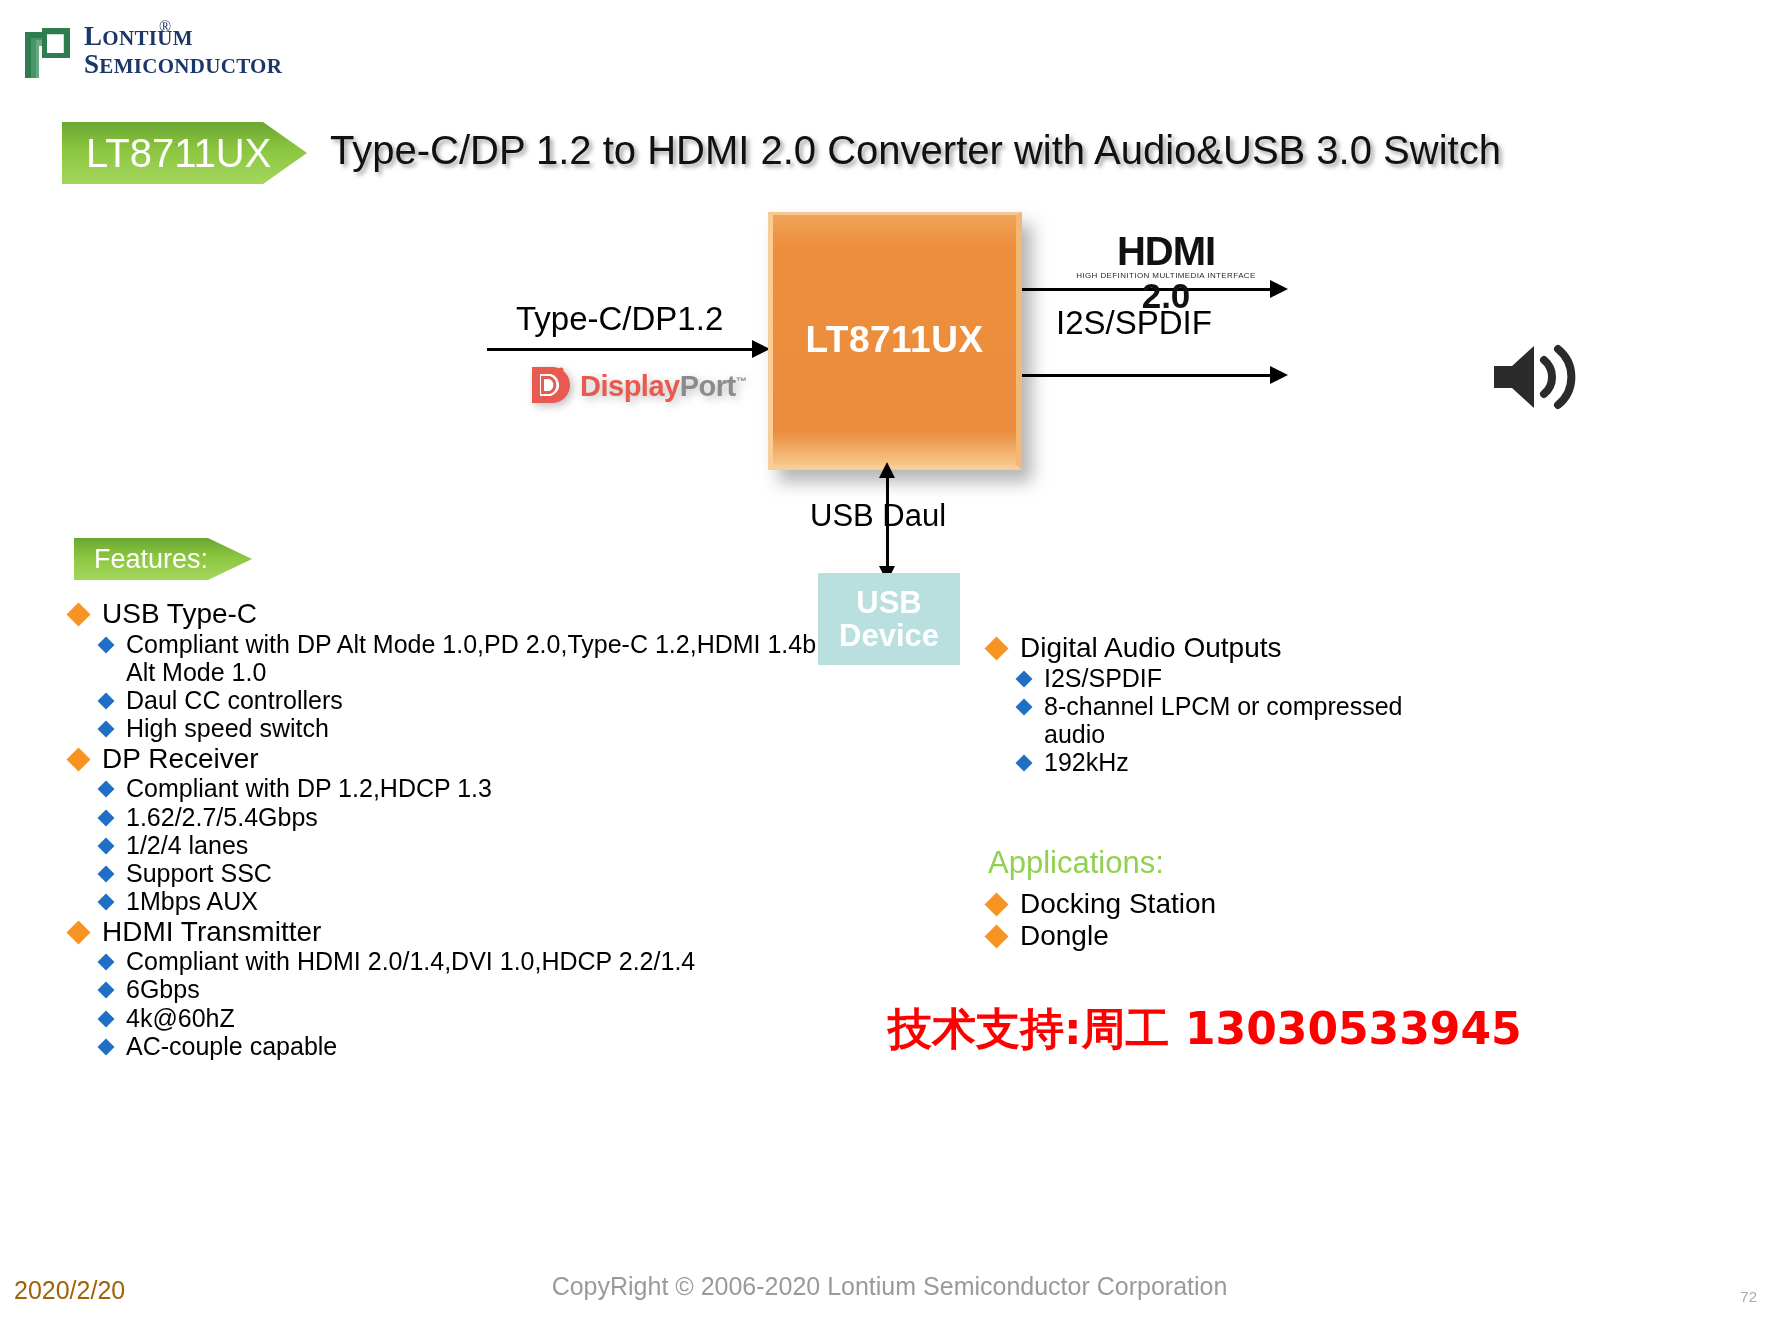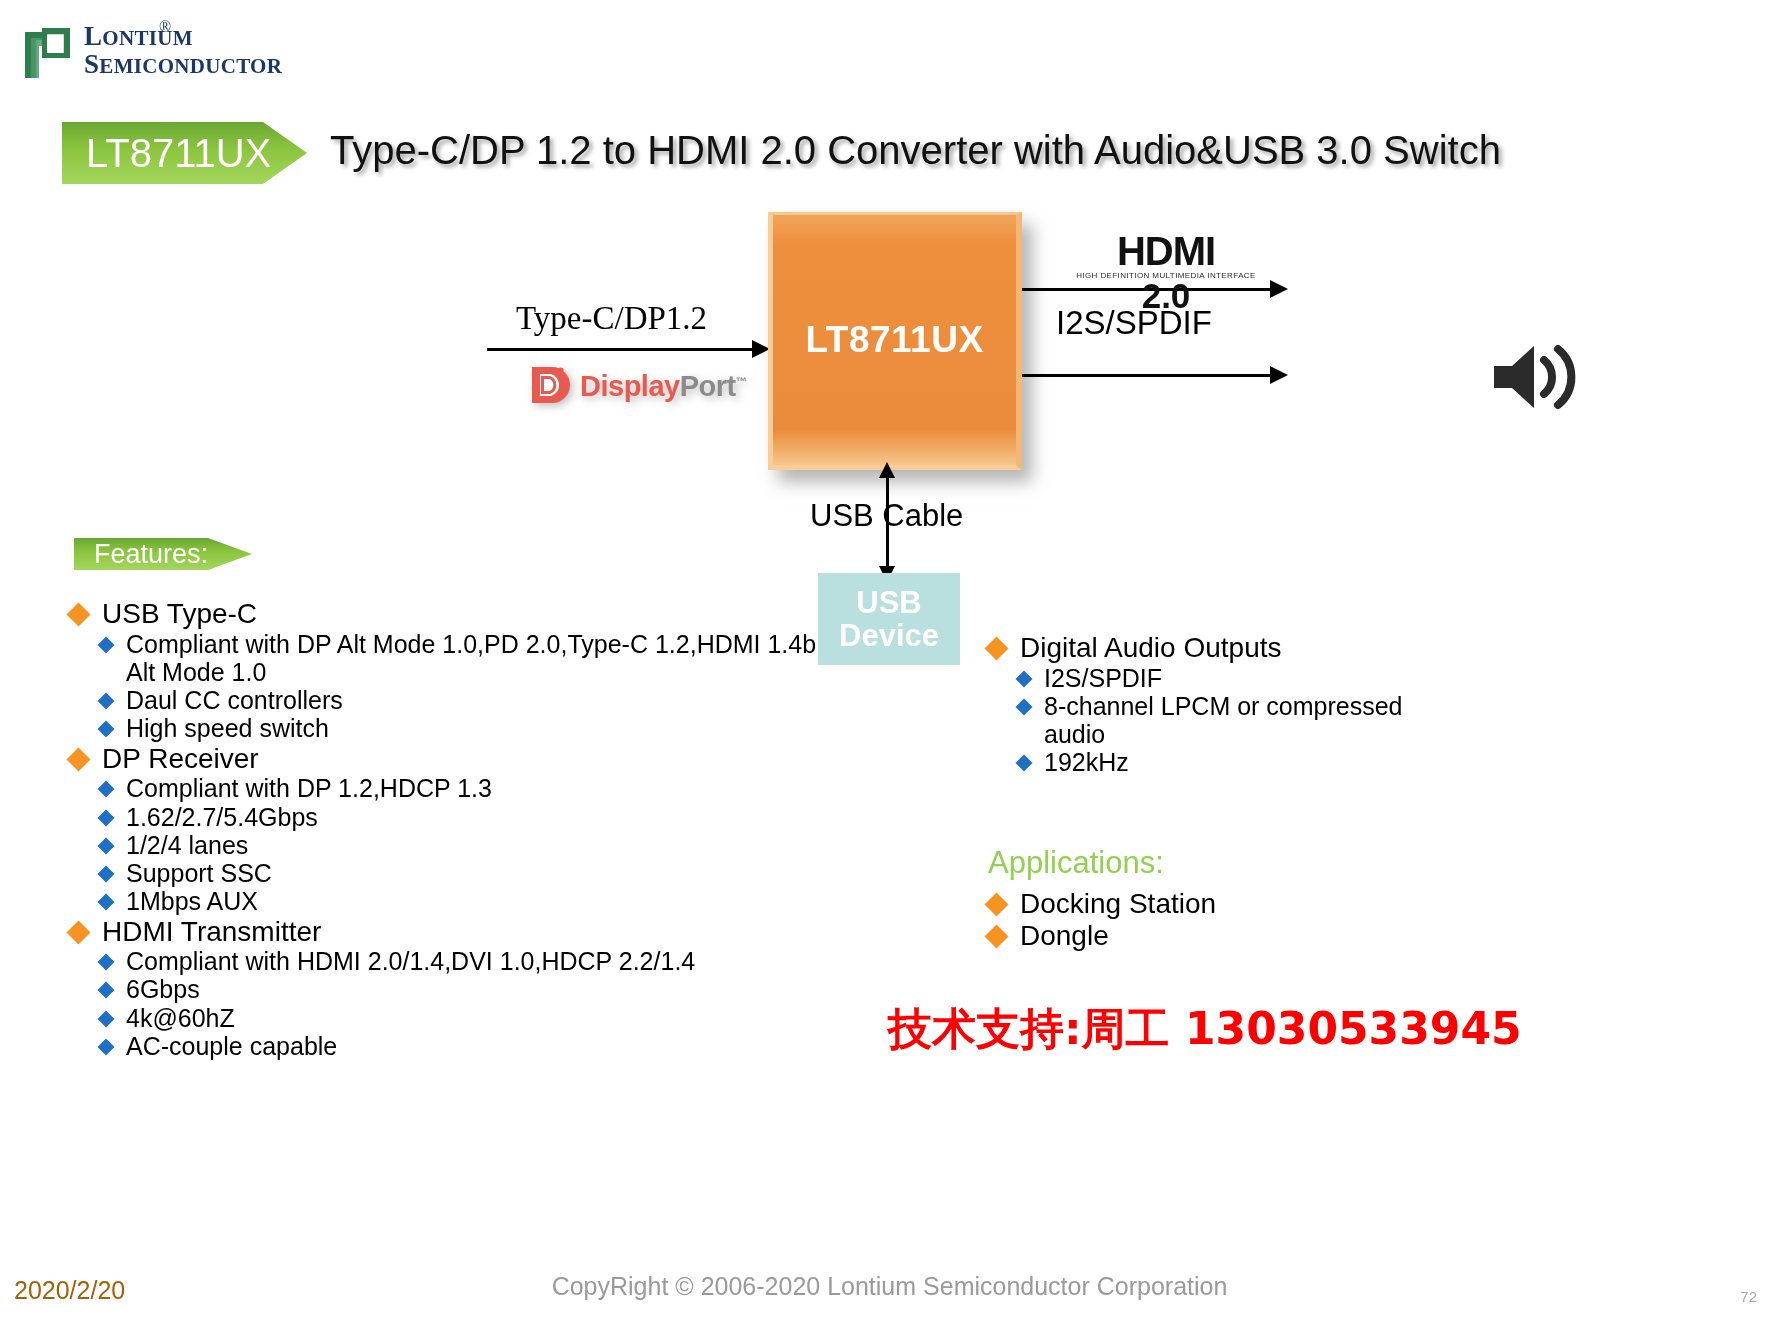--- a/index.html
+++ b/index.html
@@ -35,21 +35,21 @@
     color: #ffffff;
     -webkit-clip-path: polygon(0 0, calc(100% - 44px) 0, 100% 50%, calc(100% - 44px) 100%, 0 100%);
     clip-path: polygon(0 0, calc(100% - 44px) 0, 100% 50%, calc(100% - 44px) 100%, 0 100%);
     filter: drop-shadow(5px 6px 7px rgba(90,90,90,.55));
   }
   #chev-part {
     left: 62px; top: 122px; width: 245px; height: 62px;
     font-size: 40px; padding-left: 24px;
   }
   #chev-features {
-    left: 74px; top: 538px; width: 178px; height: 32px;
+    left: 74px; top: 538px; width: 178px; height: 42px;
     font-size: 27px; padding-left: 20px;
   }
 
   
   #title {
     position: absolute; left: 330px; top: 128px;
     font-size: 40px; color: #111; white-space: nowrap;
     text-shadow: 3px 3px 4px rgba(130,130,130,.75);
   }
 
@@ -75,21 +75,21 @@
     border-left: 8px solid transparent; border-right: 8px solid transparent;
     border-bottom: 16px solid #000;
   }
   .arrow-head-d {
     position: absolute; width: 0; height: 0;
     border-left: 8px solid transparent; border-right: 8px solid transparent;
     border-top: 16px solid #000;
   }
   .vline { position: absolute; width: 3px; background: #000; }
 
-  #lbl-typec { position: absolute; left: 516px; top: 300px; font-size: 33px; color: #000; font-family: Liberation Serif, serif; }
+  #lbl-typec { position: absolute; left: 516px; top: 300px; font-size: 33px; color: #000; }
   #lbl-i2s   { position: absolute; left: 1056px; top: 304px; font-size: 33px; color: #000; }
   #lbl-usbcable { position: absolute; left: 810px; top: 498px; font-size: 31px; color: #000; }
 
   
   #dp-logo { position: absolute; left: 528px; top: 363px; display: flex; align-items: center;
              filter: drop-shadow(3px 3px 4px rgba(150,150,150,.6)); }
   #dp-text { margin-left: 8px; font-size: 29px; font-weight: bold; letter-spacing: -.5px; }
   .dp-red { color: #e8594f; }
   .dp-gray { color: #8b8b8b; }
   #dp-tm { font-size: 11px; color: #8b8b8b; vertical-align: super; }
@@ -223,21 +223,21 @@
 
   <svg id="speaker" width="92" height="78" viewBox="0 0 92 78">
     <path d="M4 28 L22 28 L44 8 L44 70 L22 50 L4 50 Z" fill="#2b2b2b"></path>
     <path d="M54 22 A22 22 0 0 1 54 56" fill="none" stroke="#2b2b2b" stroke-width="8" stroke-linecap="round"></path>
     <path d="M68 11 A36 36 0 0 1 68 67" fill="none" stroke="#2b2b2b" stroke-width="8" stroke-linecap="round"></path>
   </svg>
 
   <div class="vline" style="left:886px; top:470px; height:110px;"></div>
   <div class="arrow-head-u" style="left:879px; top:462px;"></div>
   <div class="arrow-head-d" style="left:879px; top:566px;"></div>
-  <div id="lbl-usbcable">USB Cable</div>
+  <div id="lbl-usbcable">USB Daul</div>
 
   <div id="usb-dev">
     <span>USB</span>
     <span>Device</span>
   </div>
 
   <div id="chev-features" class="chev">
     <span>Features:</span>
   </div>
 

